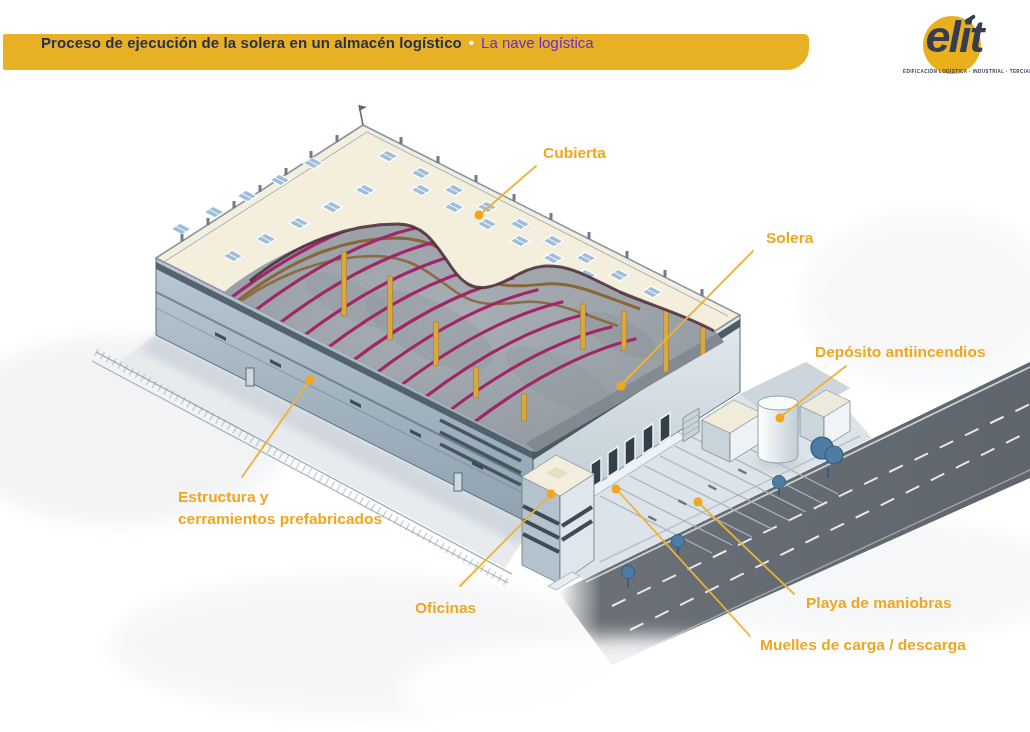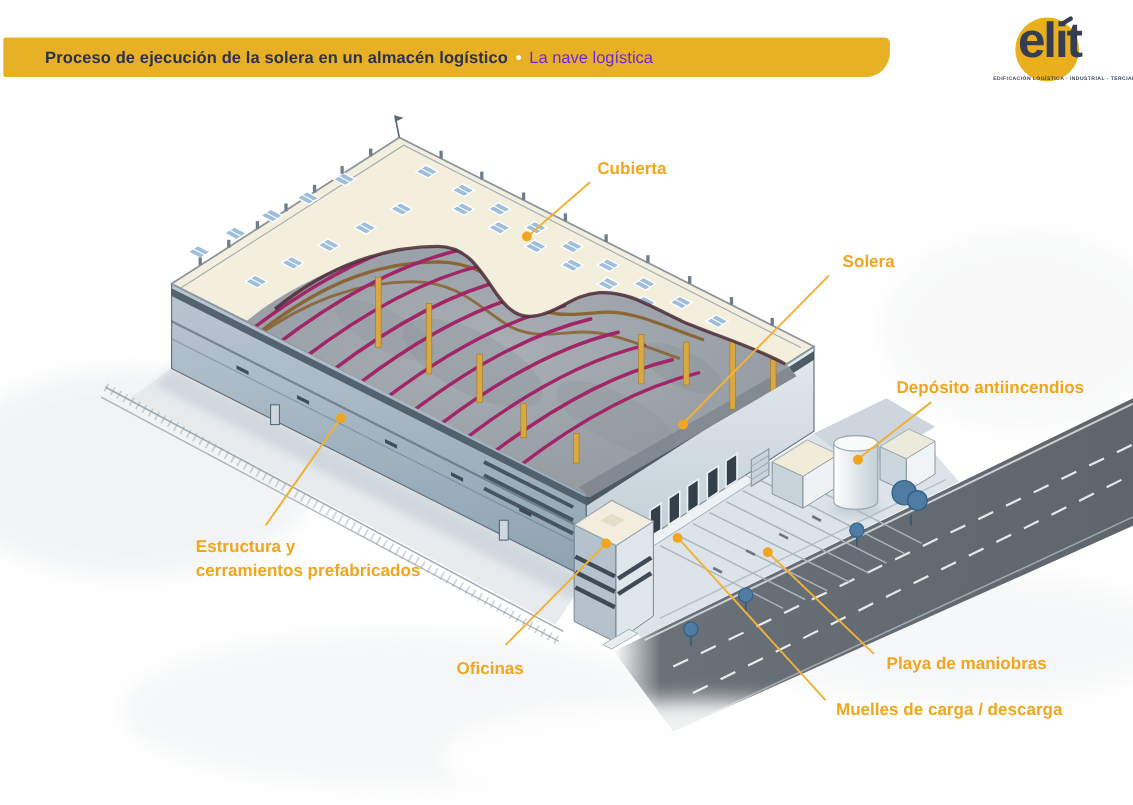--- a/index.html
+++ b/index.html
@@ -1,31 +1,31 @@
 <!DOCTYPE html>
 <html><head>
 <meta charset="utf-8">
 <style>
   html,body{margin:0;padding:0;background:#fff;}
   .stage{position:relative;width:1030px;height:732px;background:#ffffff;overflow:hidden;
          font-family:"Liberation Sans",sans-serif;}
   .stage svg{position:absolute;left:0;top:0;}
   
   .topbar{position:absolute;left:3px;top:34px;width:806px;height:36px;background:#E8B125;
-          border-radius:2px 5px 22px 2px;display:flex;align-items:center;box-sizing:border-box;
+          border-radius:2px 5px 22px 2px;display:flex;align-items:flex-start;box-sizing:border-box;
           padding-left:38px;}
   .topbar .t-bold{color:#2A3150;font-size:15px;font-weight:bold;letter-spacing:.1px;}
   .topbar .t-sep{color:#ffffff;font-size:15px;font-weight:bold;margin:0 7px;}
   .topbar .t-light{color:#6d28d9;font-size:15px;font-weight:400;}
   
   .logo{position:absolute;left:903px;top:12px;width:102px;height:68px;}
   .logo .disc{position:absolute;left:20px;top:4px;width:58px;height:58px;border-radius:50%;
               background:#E9AF1C;}
   .logo .word{position:absolute;left:0;top:2px;width:102px;text-align:center;font-size:45px;
-              font-weight:800;color:#353D52;letter-spacing:-2px;line-height:1;}
+              font-style:italic;font-weight:800;color:#353D52;letter-spacing:-2px;line-height:1;}
   .logo .acc{position:absolute;left:61px;top:5px;width:12px;height:4px;background:#353D52;
              transform:rotate(-32deg);border-radius:2px;}
   .logo .tag{position:absolute;left:0;top:57px;width:102px;text-align:center;font-size:4.6px;
              font-weight:bold;letter-spacing:.4px;color:#353D52;white-space:nowrap;}
   
   text.lbl{font-family:"Liberation Sans",sans-serif;font-size:15.5px;font-weight:bold;fill:#F0A71F;}
 </style>
 </head>
 <body>
 

